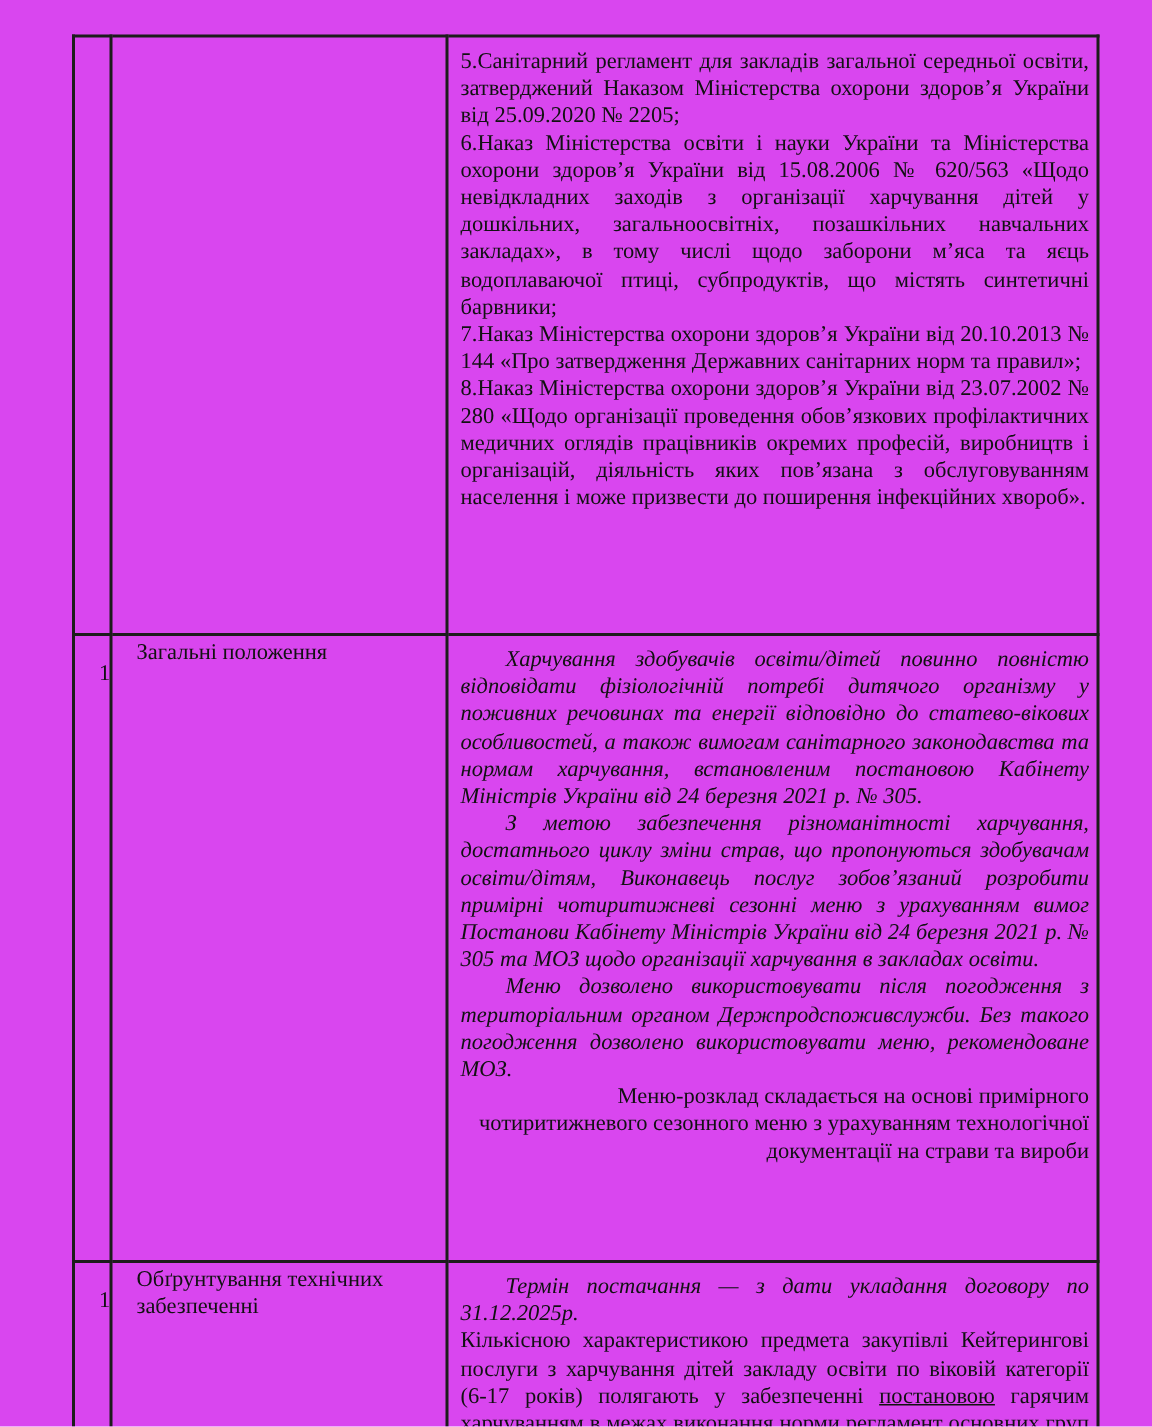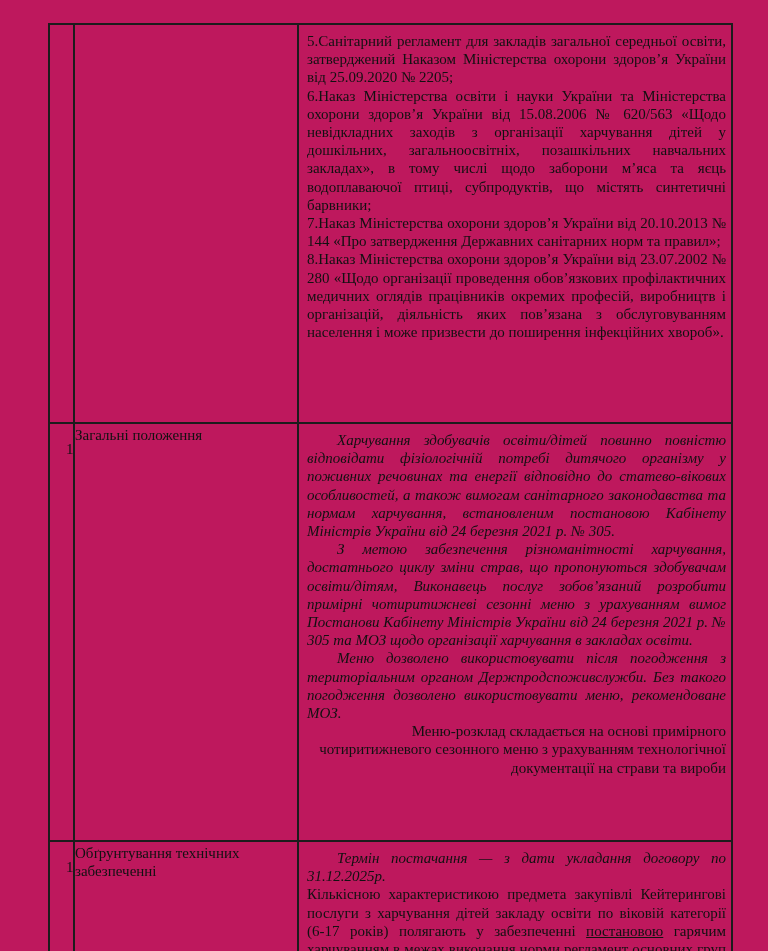--- a/index.html
+++ b/index.html
@@ -4,21 +4,21 @@
 <style>
   html, body {
     margin: 0;
     padding: 0;
     background: #ffffff;
   }
   .sheet {
     position: relative;
     width: 768px;
     height: 951px;
-    background: #be185d;
+    background: #d946ef;
     overflow: hidden;
     font-family: "Liberation Serif", "DejaVu Serif", serif;
     color: #111111;
   }
   table.doc-table {
     position: absolute;
     left: 48px;
     top: 23px;
     width: 683px;
     border-collapse: collapse;
@@ -39,21 +39,21 @@
   tr.r-general td     { height: 384px; }
   tr.r-justification td { height: 131px; }
 
   td.num-cell {
     text-align: center;
     vertical-align: middle;
     padding: 16px;
   }
   td.label-cell {
     vertical-align: middle;
-    padding: 2px 4px 2px 0;
+    padding: 2px 4px 2px 16px;
   }
   td.content-cell {
     padding: 7px 5px 4px 8px;
   }
   td.content-cell p {
     margin: 0;
   }
   .just { text-align: justify; }
   .left { text-align: right; }
   .ind  { text-indent: 30px; font-style: italic; }

